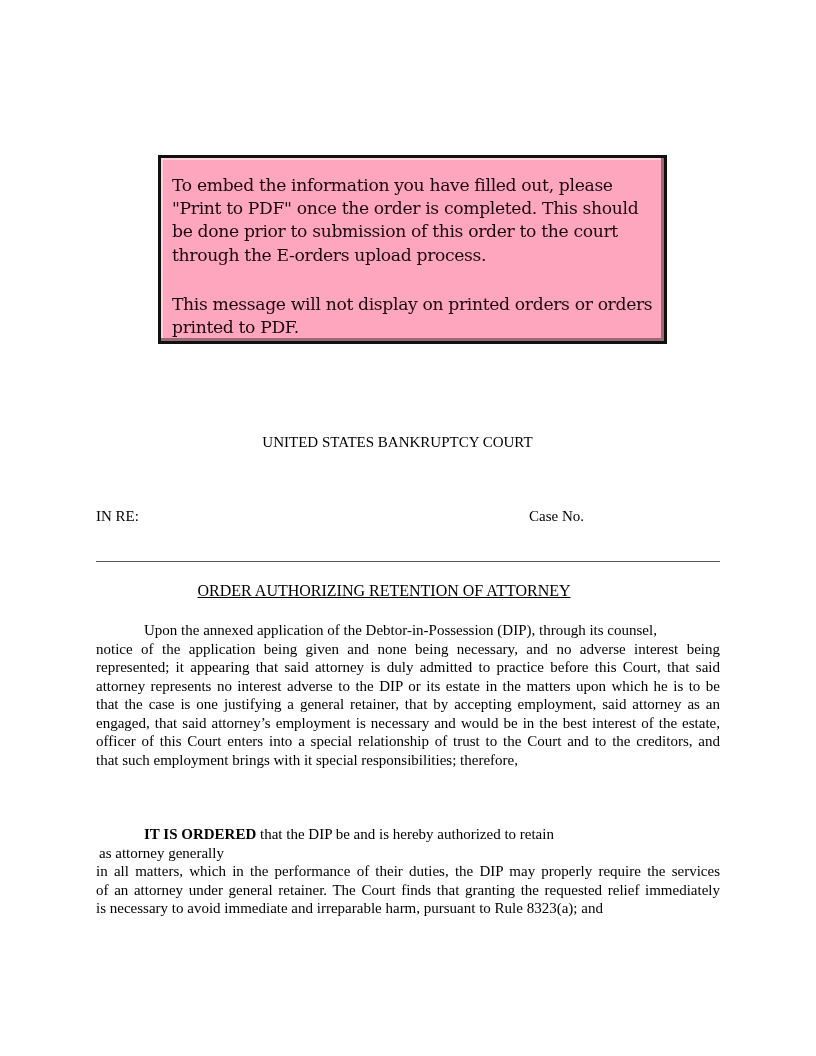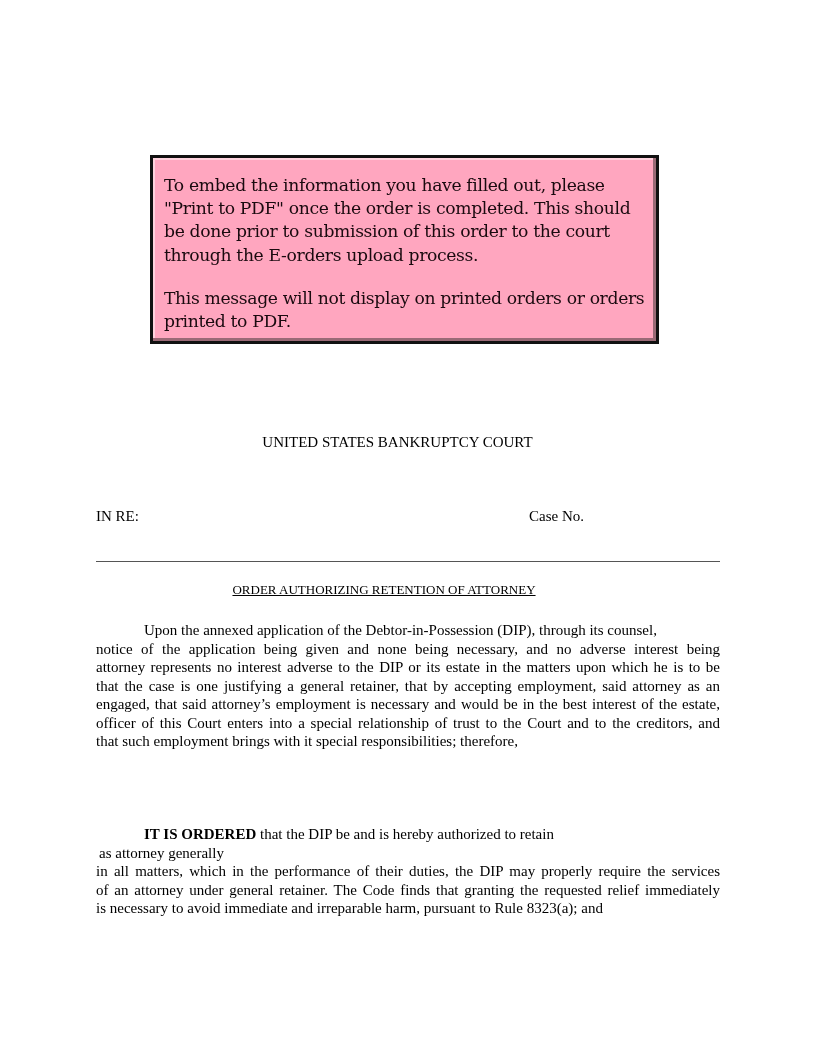--- a/index.html
+++ b/index.html
@@ -3,56 +3,56 @@
   <meta charset="utf-8">
   <style>
     html, body { margin: 0; padding: 0; background: #ffffff; }
     body {
       width: 816px; height: 1056px; position: relative; overflow: hidden;
       font-family: "Liberation Serif", "DejaVu Serif", serif;
       color: #000;
     }
     .notice-box {
       position: absolute;
-      left: 150px; top: 155px;
+      left: 158px; top: 155px;
       width: 503px; height: 183px;
       border: 3px solid #111;
       background: #ffa6bf;
       box-shadow: inset -3px -3px 0 #9a6a76, inset 2px 2px 0 #ffd2de;
       box-sizing: content-box;
     }
     .notice-text {
       position: absolute;
       left: 11px; top: 16px; right: 8px;
       font-family: "DejaVu Serif", "Liberation Serif", serif;
       font-size: 17.2px;
       line-height: 23.2px;
       color: #1a0a0f;
       letter-spacing: -0.35px;
     }
     .notice-text p { margin: 0; }
-    .notice-text p + p { margin-top: 20px; }
+    .notice-text p + p { margin-top: 26px; }
 
     .court-header {
       position: absolute; left: 0; width: 795px; top: 432px;
       text-align: center; font-size: 15px; line-height: 20px;
     }
     .in-re {
       position: absolute; left: 96px; top: 508px; font-size: 15px; text-align: center;
     }
     .case-no {
       position: absolute; left: 529px; top: 508px; font-size: 15px;
     }
     .separator {
       position: absolute; left: 96px; top: 561px; width: 624px; height: 0;
       border-top: 1px solid #555;
     }
     .order-title {
       position: absolute; left: 0; width: 768px; top: 582px;
-      text-align: center; font-size: 13px; text-decoration: underline;
+      text-align: center; font-size: 16px; text-decoration: underline;
     }
     .body-para {
       position: absolute; left: 96px; width: 624px;
       font-size: 15px; line-height: 18.5px; text-align: justify;
     }
     .body-para .line { display: block; white-space: nowrap; }
     .body-para .line.justify {
       text-align: justify; text-align-last: justify; white-space: normal;
     }
     .indent { display: inline-block; width: 48px; }
@@ -78,29 +78,30 @@
 
 <div class="in-re">IN RE:</div>
 <div class="case-no">Case No.</div>
 <div class="separator"></div>
 
 <div class="order-title">ORDER AUTHORIZING RETENTION OF ATTORNEY</div>
 
 <div class="body-para p1">
   <span class="line"><span class="indent"></span><span>Upon the annexed application of the Debtor-in-Possession (DIP), through its counsel,</span></span>
   <span class="line justify">notice of the application being given and none being necessary, and no adverse interest being</span>
+  <span class="line justify">represented; it appearing that said attorney is duly admitted to practice before this Court, that said</span>
   <span class="line justify">attorney represents no interest adverse to the DIP or its estate in the matters upon which he is to be</span>
   <span class="line justify">that the case is one justifying a general retainer, that by accepting employment, said attorney as an</span>
   <span class="line justify">engaged, that said attorney’s employment is necessary and would be in the best interest of the estate,</span>
   <span class="line justify">officer of this Court enters into a special relationship of trust to the Court and to the creditors, and</span>
   <span class="line">that such employment brings with it special responsibilities; therefore,</span>
 </div>
 
 <div class="body-para p2">
   <span class="line"><span class="indent"></span><span class="bold">IT IS ORDERED</span><span> that the DIP be and is hereby authorized to retain</span></span>
   <span class="line row">
     <span class="fill" style="margin-left:0;margin-right:3px;"></span>
     <span>as attorney generally</span>
   </span>
   <span class="line justify">in all matters, which in the performance of their duties, the DIP may properly require the services</span>
-  <span class="line justify">of an attorney under general retainer.  The Code finds that granting the requested relief immediately</span>
+  <span class="line justify">of an attorney under general retainer.  The Court finds that granting the requested relief immediately</span>
   <span class="line">is necessary to avoid immediate and irreparable harm, pursuant to Rule 8323(a); and</span>
 </div>
 
 </body></html>

